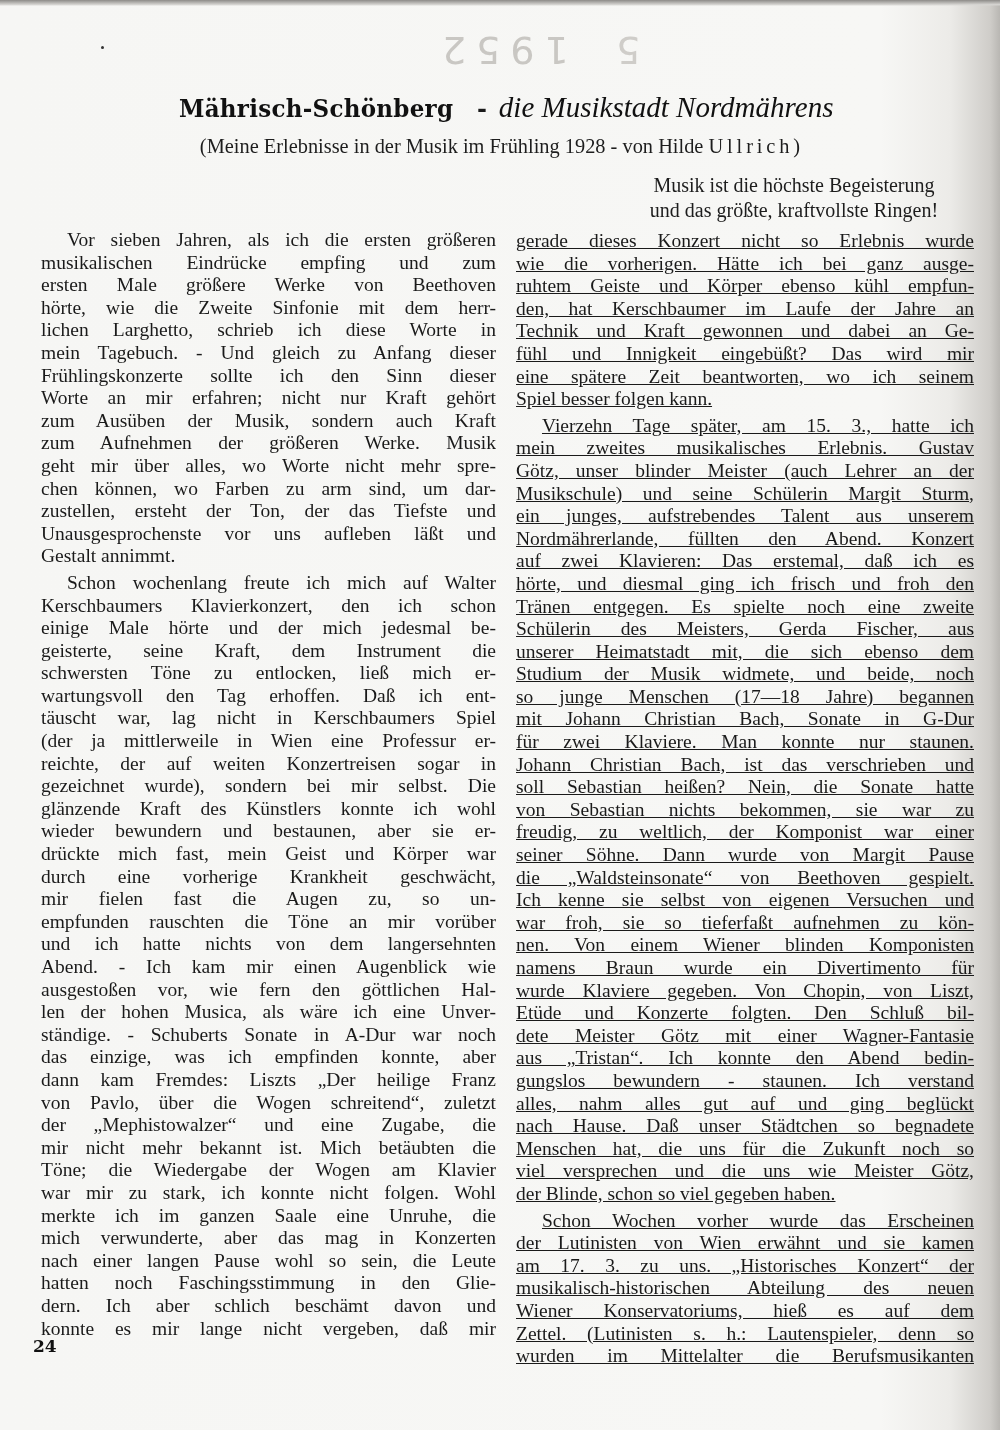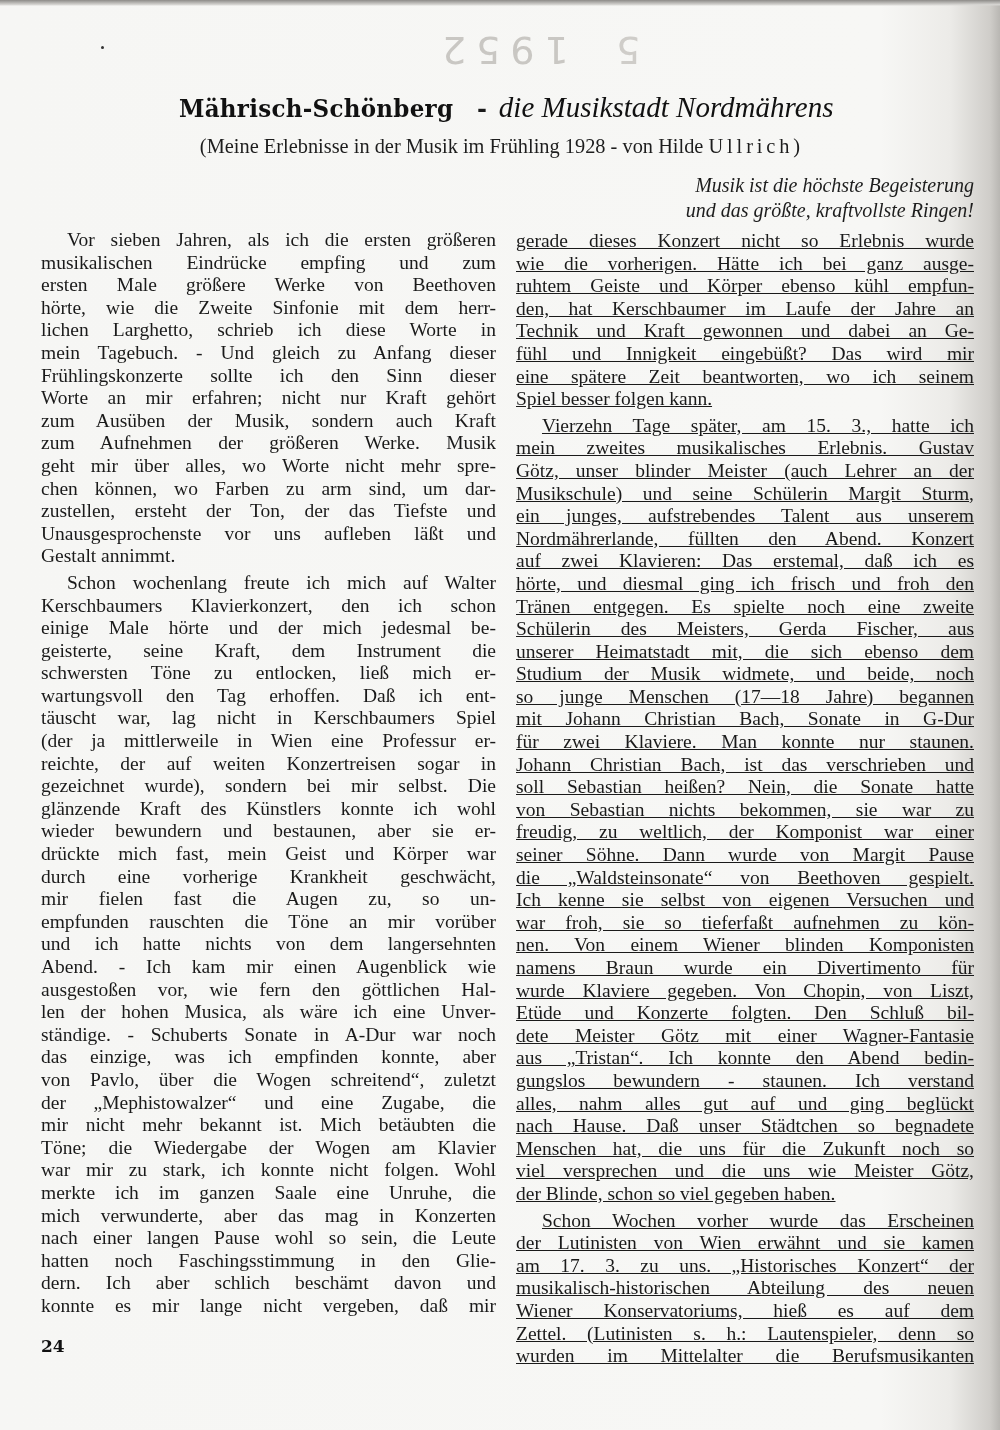--- a/index.html
+++ b/index.html
@@ -43,34 +43,34 @@
   .title-script {
     font-family: "Liberation Serif", serif; font-style: italic; font-size: 29px; color: #111;
   }
   .subtitle {
     position: absolute; left: 0; right: 0; top: 134px; text-align: center;
     font-size: 21px; color: #1d1d1d; transform: scaleX(0.97);
   }
   .spaced { letter-spacing: 4px; }
   .motto {
     position: absolute; left: 614px; top: 173px; width: 360px;
-    font-size: 20px; line-height: 25px; text-align: right; color: #1d1d1d; font-style: italic;
+    font-size: 20px; line-height: 25px; text-align: center; color: #1d1d1d;
   }
   .col {
     position: absolute; font-size: 19.5px; line-height: 22.6px; color: #1a1a1a;
   }
   .col-left { left: 41px; top: 229px; width: 455px; }
   .col-right { left: 516px; top: 230px; width: 458px; text-decoration: underline; }
   .line { display: block; height: 22.6px; text-align-last: justify; }
   .line.last { text-align-last: left; }
   .line.indent { padding-left: 26px; }
   .para-gap { height: 4px; }
   .page-number {
     position: absolute; left: 33px; top: 1336px;
-    font-family: "DejaVu Serif", serif; font-weight: bold; font-size: 17px; color: #111; margin-left: 8px;
+    font-family: "DejaVu Serif", serif; font-weight: bold; font-size: 17px; color: #111;
   }
 </style>
 </head>
 <body>
 
 <div class="page">
   <div class="top-edge"></div>
   <div class="dot"></div>
   <div class="stamp">1952</div>
   <div class="stamp-5">5</div>
@@ -123,20 +123,21 @@
       <div class="line">drückte mich fast, mein Geist und Körper war</div>
       <div class="line">durch eine vorherige Krankheit geschwächt,</div>
       <div class="line">mir fielen fast die Augen zu, so un-</div>
       <div class="line">empfunden rauschten die Töne an mir vorüber</div>
       <div class="line">und ich hatte nichts von dem langersehnten</div>
       <div class="line">Abend. - Ich kam mir einen Augenblick wie</div>
       <div class="line">ausgestoßen vor, wie fern den göttlichen Hal-</div>
       <div class="line">len der hohen Musica, als wäre ich eine Unver-</div>
       <div class="line">ständige. - Schuberts Sonate in A-Dur war noch</div>
       <div class="line">das einzige, was ich empfinden konnte, aber</div>
+      <div class="line">dann kam Fremdes: Liszts „Der heilige Franz</div>
       <div class="line">von Pavlo, über die Wogen schreitend“, zuletzt</div>
       <div class="line">der „Mephistowalzer“ und eine Zugabe, die</div>
       <div class="line">mir nicht mehr bekannt ist. Mich betäubten die</div>
       <div class="line">Töne; die Wiedergabe der Wogen am Klavier</div>
       <div class="line">war mir zu stark, ich konnte nicht folgen. Wohl</div>
       <div class="line">merkte ich im ganzen Saale eine Unruhe, die</div>
       <div class="line">mich verwunderte, aber das mag in Konzerten</div>
       <div class="line">nach einer langen Pause wohl so sein, die Leute</div>
       <div class="line">hatten noch Faschingsstimmung in den Glie-</div>
       <div class="line">dern. Ich aber schlich beschämt davon und</div>

